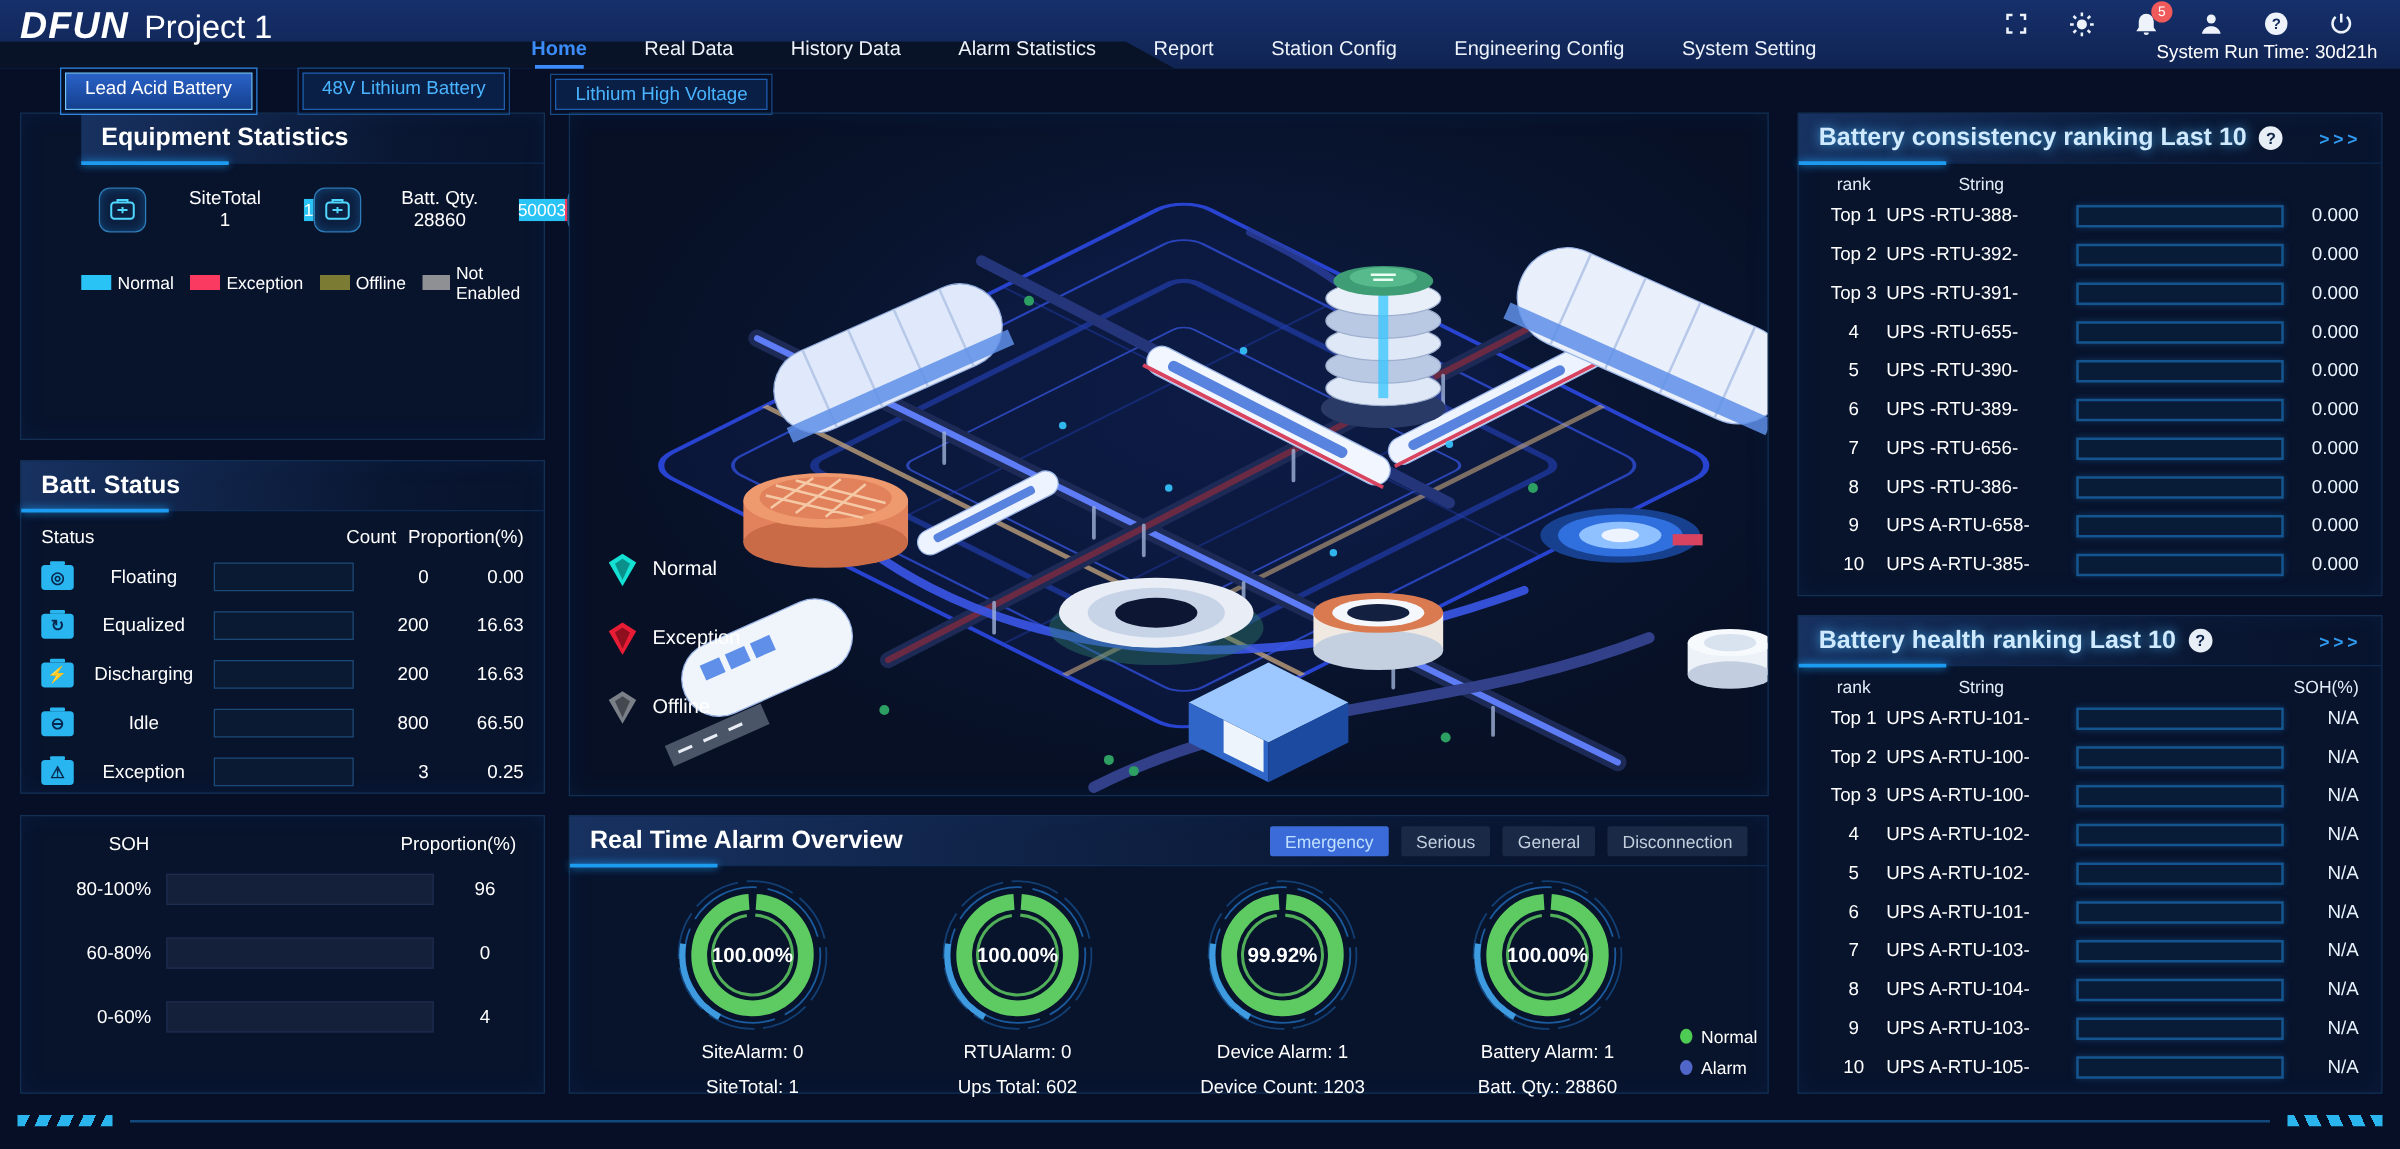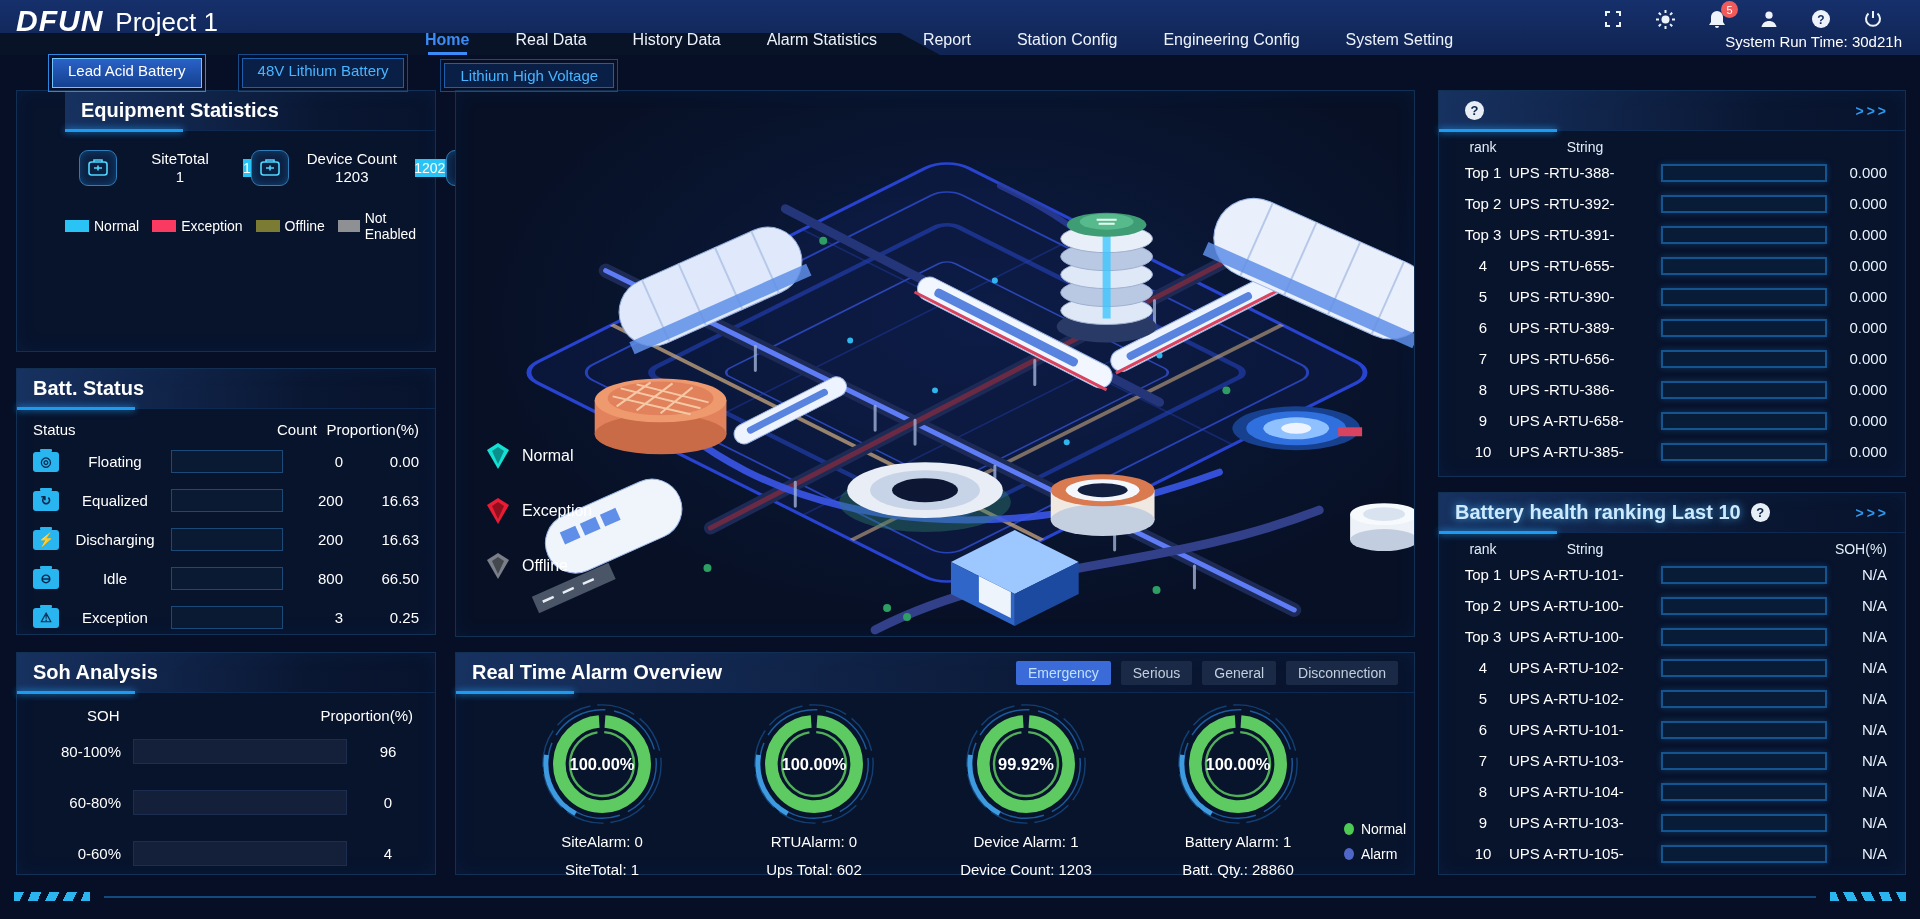--- a/index.html
+++ b/index.html
@@ -213,62 +213,46 @@
           <div>SiteTotal</div>
           <div>1</div>
         </span>
         <span class="eq-bar">
           <span class="seg-main" style="width: 100%; background: rgb(41, 195, 246);">1</span>
           <span class="seg-tail" style="width: 0%; background: transparent;"></span>
         </span>
       </div>
 
 
+
       <div class="eq-row">
         <span class="eq-icon">
           <svg width="22" height="20" viewBox="0 0 22 20" fill="none" stroke="#4fd8ff" stroke-width="1.6">
             <rect x="2" y="4" width="18" height="13" rx="2.5"></rect>
             <path d="M7 4V2h8v2M7 10h8M11 7.5v5"></path>
           </svg>
         </span>
         <span class="eq-label">
-          <div>Device Count</div>
-          <div>1203</div>
+          <div>Batt. Qty.</div>
+          <div>28860</div>
         </span>
         <span class="eq-bar">
-          <span class="seg-main" style="width: 96.5%; background: rgb(41, 195, 246);">1202</span>
+          <span class="seg-main" style="width: 96.5%; background: rgb(41, 195, 246);">50003</span>
           <span class="seg-tail" style="width: 3.5%; background: rgb(251, 58, 98);"></span>
         </span>
       </div>
 
       <div class="eq-row">
         <span class="eq-icon">
           <svg width="22" height="20" viewBox="0 0 22 20" fill="none" stroke="#4fd8ff" stroke-width="1.6">
             <rect x="2" y="4" width="18" height="13" rx="2.5"></rect>
             <path d="M7 4V2h8v2M7 10h8M11 7.5v5"></path>
           </svg>
         </span>
         <span class="eq-label">
-          <div>Batt. Qty.</div>
-          <div>28860</div>
-        </span>
-        <span class="eq-bar">
-          <span class="seg-main" style="width: 96.5%; background: rgb(41, 195, 246);">50003</span>
-          <span class="seg-tail" style="width: 3.5%; background: rgb(251, 58, 98);"></span>
-        </span>
-      </div>
-
-      <div class="eq-row">
-        <span class="eq-icon">
-          <svg width="22" height="20" viewBox="0 0 22 20" fill="none" stroke="#4fd8ff" stroke-width="1.6">
-            <rect x="2" y="4" width="18" height="13" rx="2.5"></rect>
-            <path d="M7 4V2h8v2M7 10h8M11 7.5v5"></path>
-          </svg>
-        </span>
-        <span class="eq-label">
           <div>Total String Num</div>
           <div>28892</div>
         </span>
         <span class="eq-bar">
           <span class="seg-main" style="width: 100%; background: rgb(143, 144, 147);">32</span>
           <span class="seg-tail" style="width: 0%; background: transparent;"></span>
         </span>
       </div>
     </div>
   <div class="eq-legend">
@@ -352,23 +336,20 @@
         <span class="bs-track">
           <span class="bs-fill" style="width: 0.9%;"></span>
         </span>
         <span class="bs-count">3</span>
         <span class="bs-prop">0.25</span>
       </div>
     </div>
 </div>
 
 <div class="panel" style="left:16px; top:652px; width:420px; height:223px;">
-  <div class="panel-head">
-    <span class="panel-title">Soh Analysis</span>
-  </div>
   <div class="soh-heads">
     <span class="h1">SOH</span>
     <span class="h2">Proportion(%)</span>
   </div>
   <div>
 
       <div class="soh-row">
         <span class="soh-label">80-100%</span>
         <span class="soh-track">
           <span class="soh-fill green" style="width: 95%;"></span>
@@ -647,20 +628,21 @@
 
       <span class="al-item">
         <span class="dot" style="background: rgb(81, 102, 201);"></span>
         <span>Alarm</span>
       </span>
     </div>
 </div>
 
 <div class="panel" style="left:1438px; top:90px; width:468px; height:387px;">
   <div class="panel-head">
+    <span class="panel-title glow">Battery consistency ranking Last 10</span>
     <span class="q-icon">?</span>
     <span class="more">&gt;&gt;&gt;</span>
   </div>
   <div class="rank-heads">
     <span class="rh-rank">rank</span>
     <span class="rh-name">String</span>
     <span class="rh-val"></span>
   </div>
   <div class="rank-rows">
 

